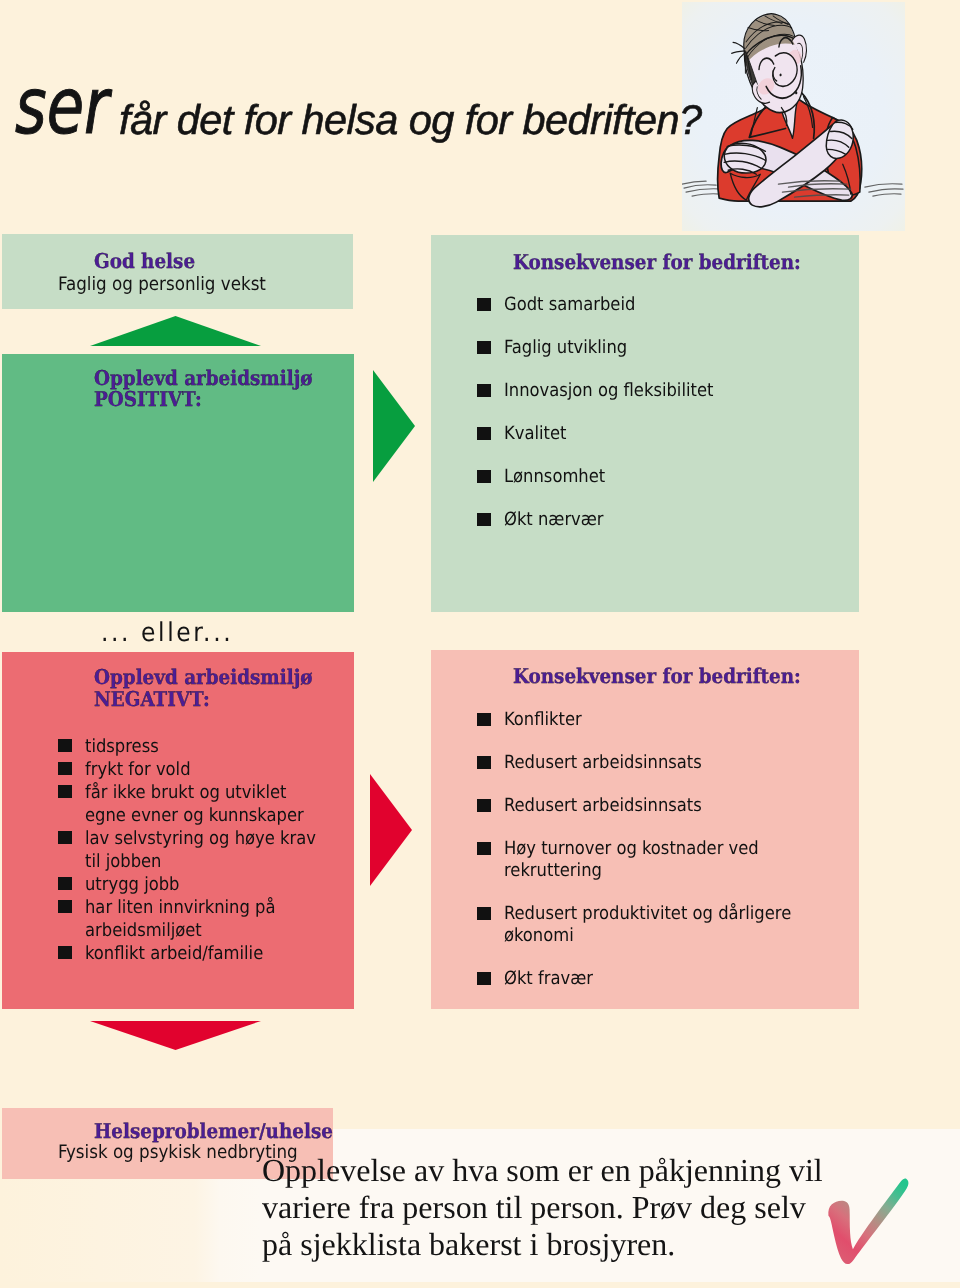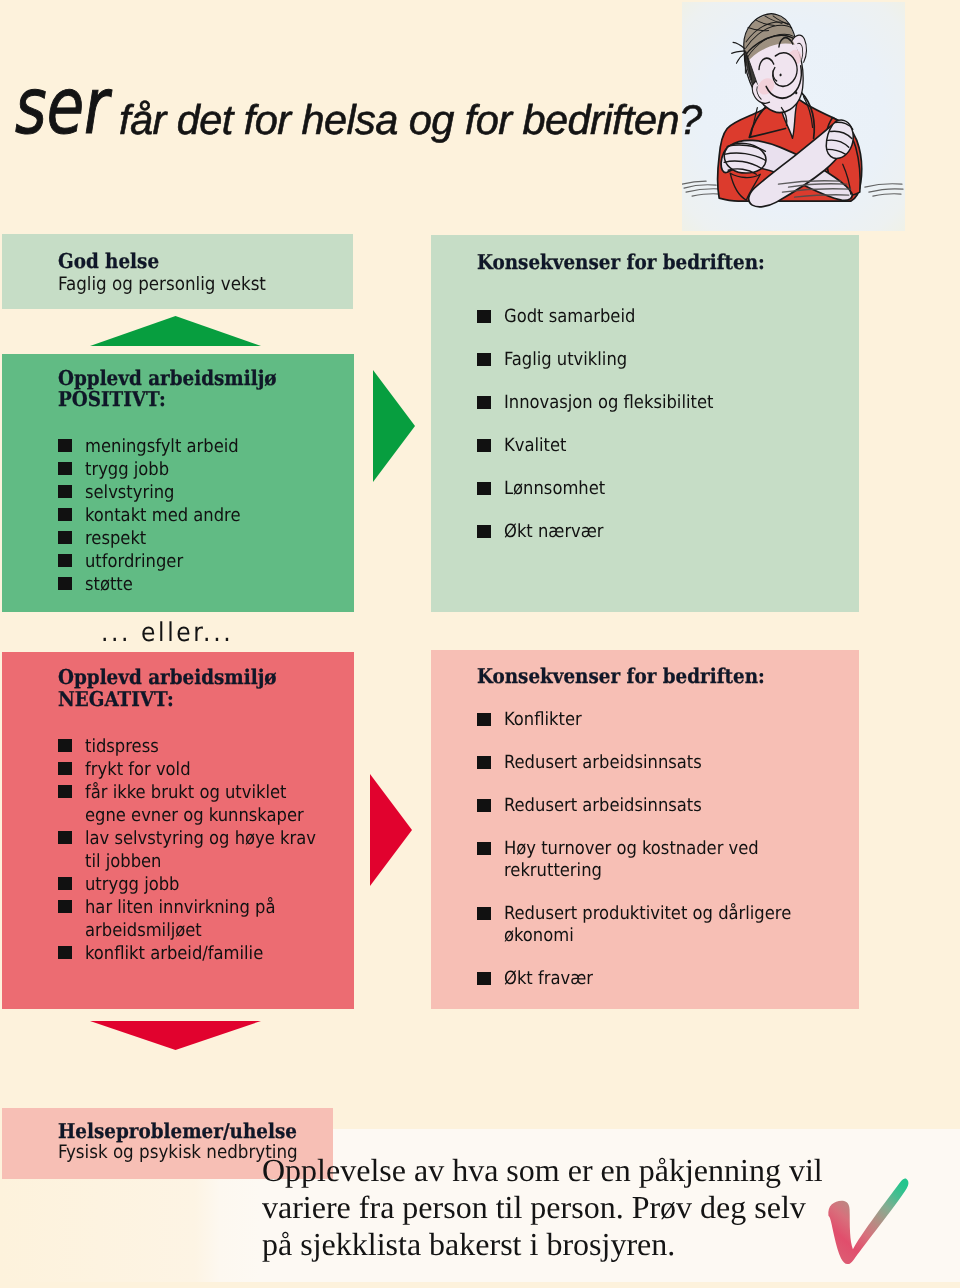--- a/index.html
+++ b/index.html
@@ -28,21 +28,21 @@
 
   
   .panel{position:absolute;}
   #p-good{left:2px;top:234px;width:351px;height:75px;background:#c6ddc6;}
   #p-pos{left:2px;top:354px;width:352px;height:258px;background:#61bb84;}
   #p-neg{left:2px;top:652px;width:352px;height:357px;background:#ec6c72;}
   #p-bad{left:2px;top:1108px;width:312px;height:71px;background:#f7bfb5;padding-left:19px;}
   #p-cons-pos{left:431px;top:235px;width:428px;height:377px;background:#c6ddc6;}
   #p-cons-neg{left:431px;top:650px;width:428px;height:359px;background:#f7bfb5;}
 
-  .ttl{font-family:"DejaVu Serif Condensed","DejaVu Serif",serif;font-weight:bold;font-size:20.4px;line-height:20px;color:#0f172a;-webkit-text-stroke:0.25px #141414;}
+  .ttl{font-family:"DejaVu Serif Condensed","DejaVu Serif",serif;font-weight:bold;font-size:20.4px;line-height:20px;color:#4c1d95;margin-left:36px;-webkit-text-stroke:0.25px #141414;}
   .sub{font-family:"DejaVu Sans Condensed","DejaVu Sans",sans-serif;font-size:18.6px;line-height:19px;color:#141414;}
 
   .bx-ttl{position:absolute;white-space:nowrap;}
   .bx-sub{position:absolute;white-space:nowrap;}
 
   ul.bl{list-style:none;margin:0;padding:0;position:absolute;}
   ul.bl li{position:relative;padding-left:27px;white-space:pre;
      font-family:"DejaVu Sans Condensed","DejaVu Sans",sans-serif;
      font-size:18.2px;color:#111;}
   ul.bl li::before{content:"";position:absolute;left:0;top:4px;width:14px;height:13px;background:#111;}
@@ -247,29 +247,20 @@
   </div>
 
   <div class="panel" id="p-good">
     <div class="bx-ttl ttl" style="left:56px;top:17px;">God helse</div>
     <div class="bx-sub sub" style="left:56px;top:41px;">Faglig og personlig vekst</div>
   </div>
 
   <div class="panel" id="p-pos">
     <div class="bx-ttl ttl" style="left:56px;top:14px;">Opplevd arbeidsmiljø</div>
     <div class="bx-ttl ttl" style="left:56px;top:35px;">POSITIVT:</div>
-    <ul class="bl" id="pos-items" style="left:56px;top:81px;line-height:23px;">
-        <li>meningsfylt arbeid</li>
-        <li>trygg jobb</li>
-        <li>selvstyring</li>
-        <li>kontakt med andre</li>
-        <li>respekt</li>
-        <li>utfordringer</li>
-        <li>støtte</li>
-      </ul>
   </div>
 
   <div id="eller">... eller...</div>
 
   <div class="panel" id="p-neg">
     <div class="bx-ttl ttl" style="left:56px;top:15px;">Opplevd arbeidsmiljø</div>
     <div class="bx-ttl ttl" style="left:56px;top:37px;">NEGATIVT:</div>
     <ul class="bl" id="neg-items" style="left:56px;top:83px;line-height:23px;">
         <li>tidspress</li>
         <li>frykt for vold</li>
@@ -284,21 +275,21 @@
       </ul>
   </div>
 
   <div class="panel" id="p-bad">
     <div class="bx-ttl ttl" style="left:56px;top:13px;">Helseproblemer/uhelse</div>
     <div class="bx-sub sub" style="left:56px;top:35px;">Fysisk og psykisk nedbryting</div>
   </div>
 
   <div class="panel" id="p-cons-pos">
     <div class="bx-ttl ttl" style="left:46px;top:17px;">Konsekvenser for bedriften:</div>
-    <ul class="bl spaced" id="cons-pos" style="left:46px;top:59px;line-height:22px;margin-top:12px;">
+    <ul class="bl spaced" id="cons-pos" style="left:46px;top:59px;line-height:22px;">
         <li>Godt samarbeid</li>
         <li>Faglig utvikling</li>
         <li>Innovasjon og fleksibilitet</li>
         <li>Kvalitet</li>
         <li>Lønnsomhet</li>
         <li>Økt nærvær</li>
       </ul>
   </div>
 
   <div class="panel" id="p-cons-neg">

